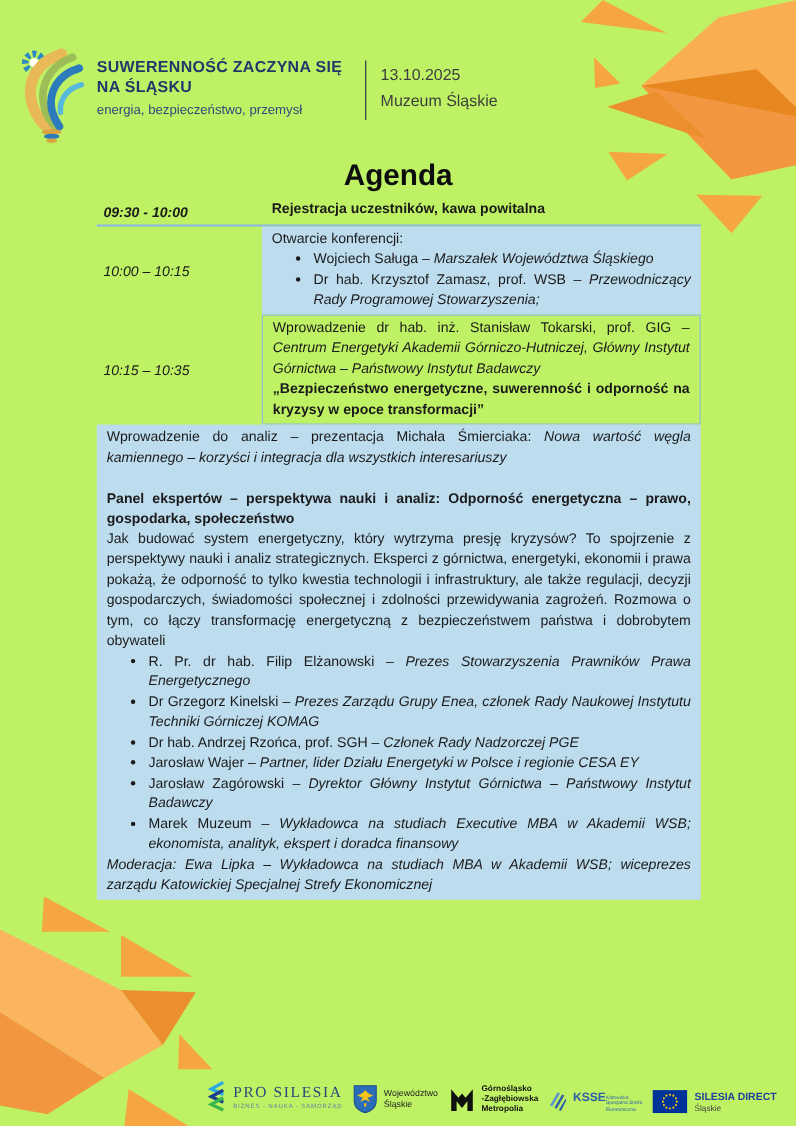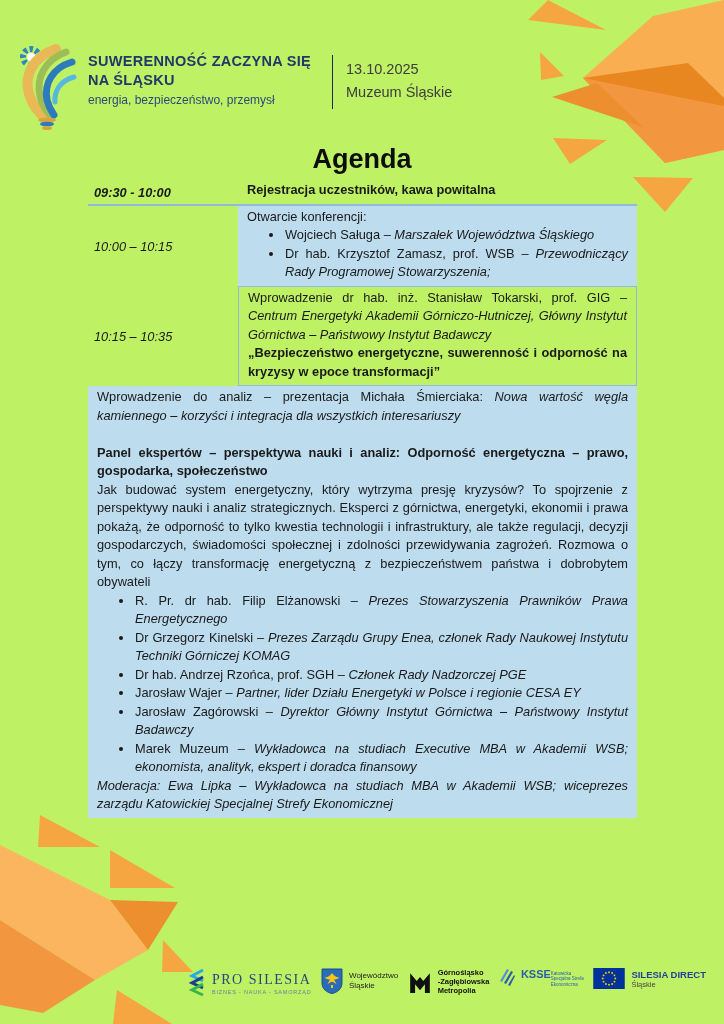--- a/index.html
+++ b/index.html
@@ -34,21 +34,21 @@
   .cell-blue { background:#bddcee; }
   .cell-bordered { border:1.5px solid #8fbadc; }
   .content-cell p { margin:0; }
   .content-cell .spacer { height:18.5px; }
   .content-cell ul { margin:0; padding-left:37px; }
   .content-cell li { padding-left:1px; text-align:justify; }
   .b { font-weight:bold; }
   em { font-style:italic; }
   
   .footer { position:absolute; left:188px; right:18px; bottom:12px; height:44px;
-    display:flex; align-items:flex-start; justify-content:space-between; z-index:2; }
+    display:flex; align-items:flex-end; justify-content:space-between; z-index:2; }
   .flogo { display:flex; align-items:center; gap:6px; }
   .prosilesia-title { font-family:"Liberation Serif", serif; font-size:14px; letter-spacing:1.5px; color:#27477f; line-height:15px; }
   .prosilesia-sub { font-size:5.5px; letter-spacing:.8px; color:#6b7f9e; margin-top:2px; }
   .slaskie-text { font-size:8px; color:#222; line-height:10px; }
   .metro-text { font-size:7.5px; font-weight:600; color:#111; line-height:9px; }
   .ksse-block { display:flex; }
   .ksse-title { font-size:11px; font-weight:bold; color:#2c5fa8; line-height:11px; }
   .ksse-sub { font-size:4.5px; color:#2c5fa8; line-height:5.5px; margin-top:2px; }
   .ed-title { font-size:9.5px; font-weight:bold; color:#24419a; line-height:11px; }
   .ed-sub { font-size:7.5px; color:#444; line-height:9px; }

